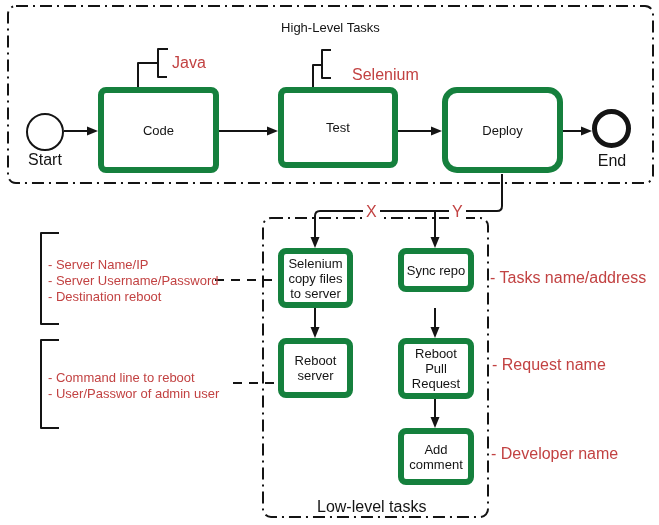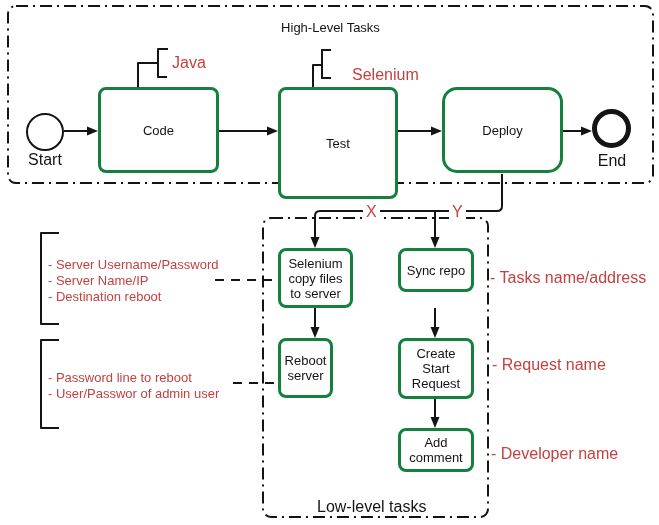--- a/index.html
+++ b/index.html
@@ -2,21 +2,21 @@
 <html style="--accent: #C24242;"><head>
 <meta charset="utf-8">
 <style>
   html,body{margin:0;padding:0;background:#fff;}
   #canvas{
     position:relative;width:659px;height:525px;background:#fff;
     font-family:"Liberation Sans",sans-serif;color:#141414;overflow:hidden;
   }
   #wires{position:absolute;left:0;top:0;z-index:0;}
   .box{
-    position:absolute;z-index:2;background:#fff;border:3px solid #15803d;border-radius:8px;
+    position:absolute;z-index:2;background:#fff;border:6px solid #15803d;border-radius:8px;
     display:flex;align-items:center;justify-content:center;text-align:center;
     font-size:13px;line-height:15px;box-sizing:border-box;
   }
   .event-circle{position:absolute;z-index:2;background:#fff;border-radius:50%;box-sizing:border-box;}
   .start{left:26px;top:113px;width:38px;height:38px;border:2px solid #141414;}
   .end{left:592px;top:109px;width:39px;height:39px;border:5px solid #141414;}
   .lbl{position:absolute;z-index:3;font-size:16px;line-height:15px;white-space:nowrap;}
   .center{text-align:center;}
   .red{color:var(--accent,#C24242);}
   .flowlabel{background:#fff;padding:0 3px;}
@@ -73,61 +73,61 @@
   </svg>
 
   <div class="title center" style="left:8px;top:20px;width:645px;">High-Level Tasks</div>
 
   <div class="event-circle start"></div>
   <div class="lbl center" style="left:23px;top:152px;width:44px;">Start</div>
 
   <div class="box" style="left:98px;top:87px;width:121px;height:86px;">
     <span>Code</span>
   </div>
-  <div class="box" style="left:278px;top:87px;width:120px;height:112px;">
+  <div class="box" style="left:278px;top:87px;width:120px;height:81px;">
     <span>Test</span>
   </div>
   <div class="box" style="left:442px;top:87px;width:121px;height:86px;border-radius:15px;">
     <span>Deploy</span>
   </div>
 
   <div class="event-circle end"></div>
   <div class="lbl center" style="left:594px;top:153px;width:36px;">End</div>
 
   <div class="lbl red" style="left:172px;top:55px;">Java</div>
   <div class="lbl red" style="left:335px;top:67px;margin-left:17px;">Selenium</div>
 
   <div class="lbl red flowlabel" style="left:363px;top:204px;">X</div>
   <div class="lbl red flowlabel" style="left:449px;top:204px;">Y</div>
 
   <div class="box" style="left:278px;top:248px;width:75px;height:60px;padding:0 2px;">
     <span>Selenium copy files to server</span>
   </div>
-  <div class="box" style="left:278px;top:338px;width:55px;height:60px;padding:0 6px;">
+  <div class="box" style="left:278px;top:338px;width:75px;height:60px;padding:0 6px;">
     <span>Reboot server</span>
   </div>
   <div class="box" style="left:398px;top:248px;width:76px;height:44px;padding:0 2px;">
     <span>Sync repo</span>
   </div>
   <div class="box" style="left:398px;top:338px;width:76px;height:61px;padding:0 2px;">
-    <span>Create Start Request</span>
+    <span>Reboot Pull Request</span>
   </div>
-  <div class="box" style="left:398px;top:428px;width:76px;height:44px;padding:16px 6px;">
+  <div class="box" style="left:398px;top:428px;width:76px;height:57px;padding:16px 6px;">
     <span>Add comment</span>
   </div>
 
   <div class="lbl" style="left:277px;top:499px;margin-left:40px;">Low-level tasks</div>
 
   <div class="ann-group" style="left:48px;top:257px;line-height:16px;">
+    <div>- Server Name/IP</div>
     <div>- Server Username/Password</div>
-    <div>- Server Name/IP</div>
     <div>- Destination reboot</div>
   </div>
   <div class="ann-group" style="left:48px;top:370px;line-height:16px;">
-    <div>- Password line to reboot</div>
+    <div>- Command line to reboot</div>
     <div>- User/Passwor of admin user</div>
   </div>
 
   <div class="lbl red" style="left:490px;top:270px;">- Tasks name/address</div>
   <div class="lbl red" style="left:492px;top:357px;">- Request name</div>
   <div class="lbl red" style="left:491px;top:446px;">- Developer name</div>
 
 </div>
 
 </body></html>

